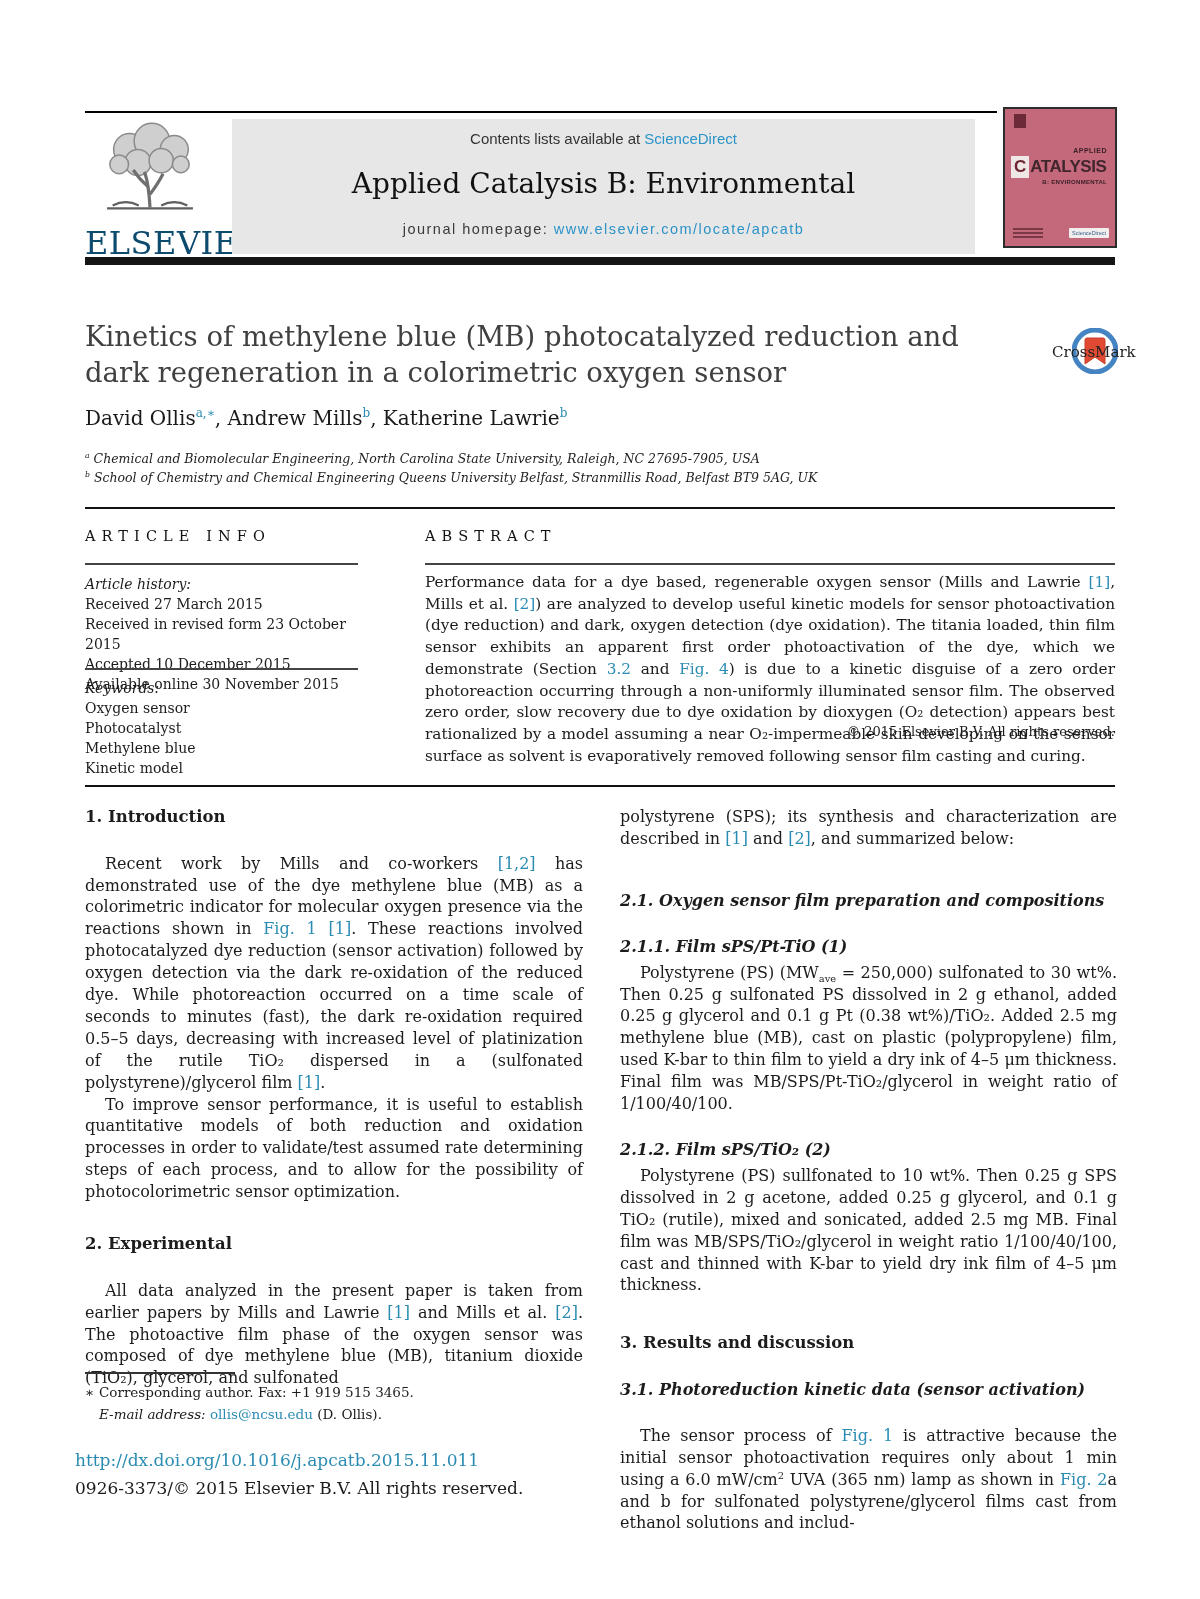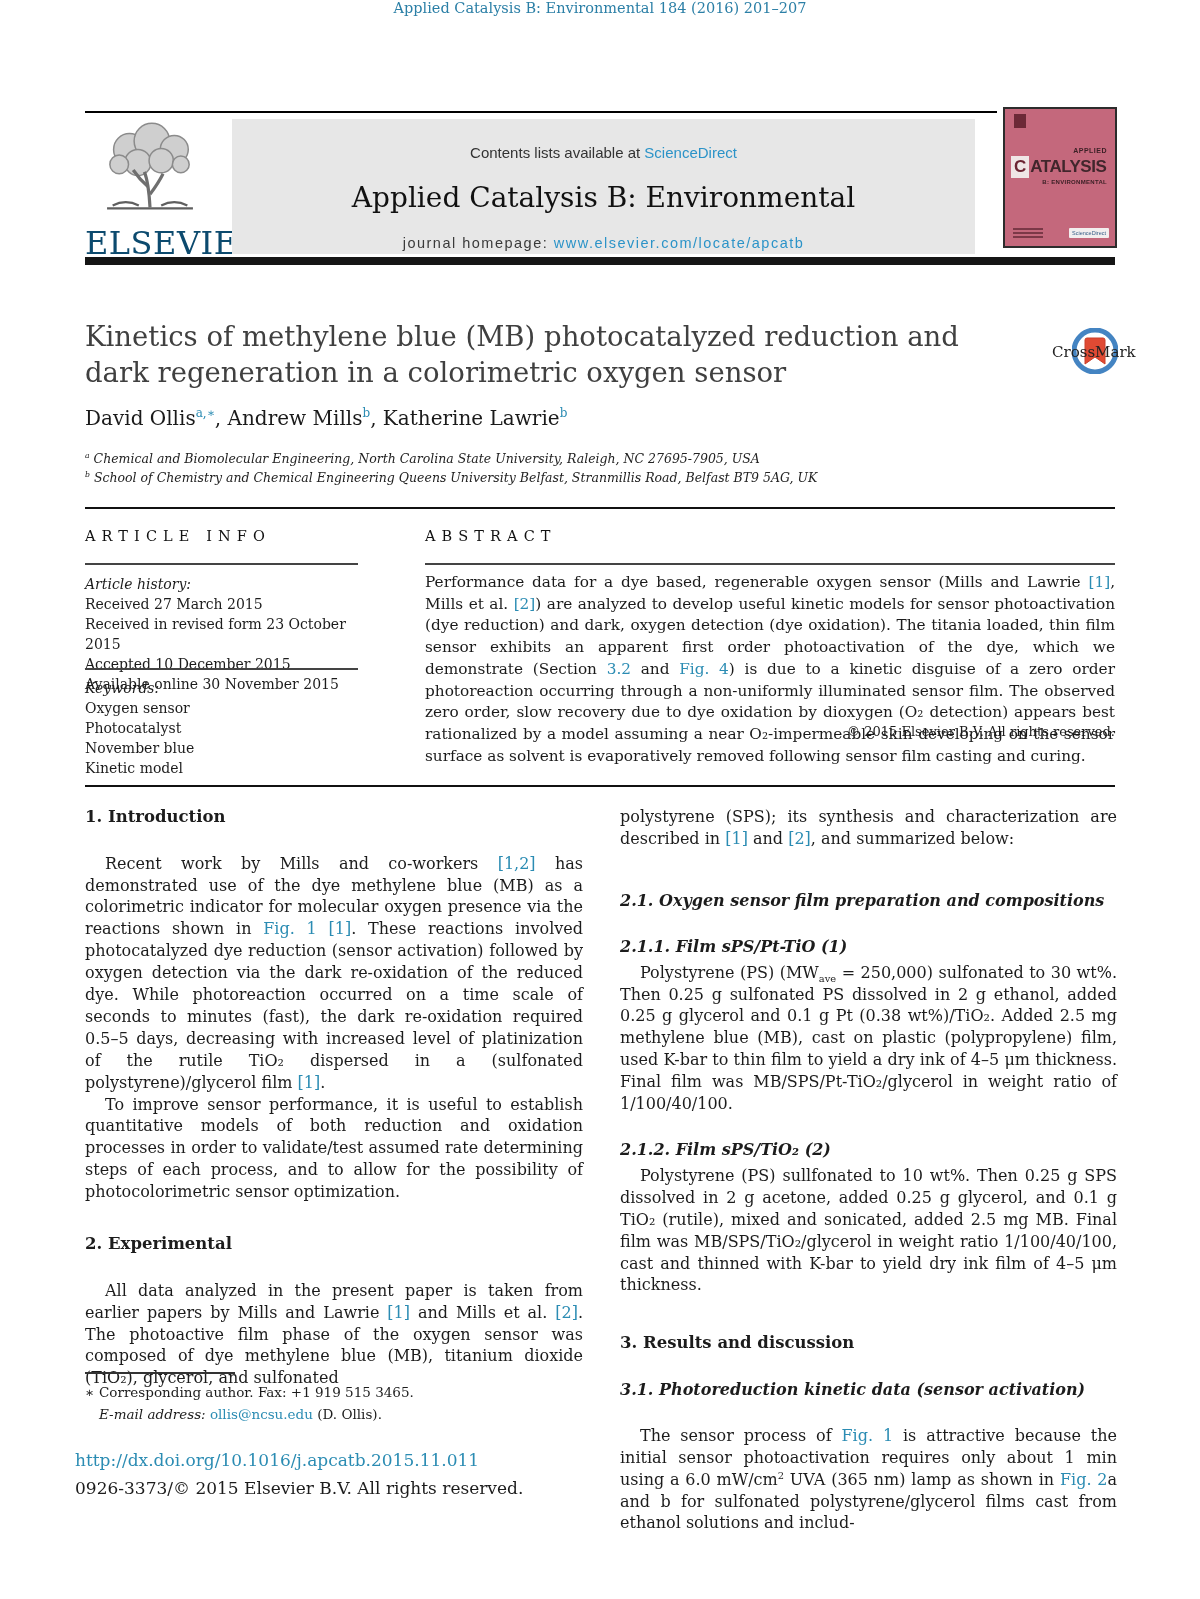--- a/index.html
+++ b/index.html
@@ -8,21 +8,21 @@
   .abs{position:absolute;}
   .lnk{color:#2b8cb3;}
   .it{font-style:italic;}
   sup{font-size:0.62em;line-height:0;}
   sub{font-size:0.62em;line-height:0;}
 
   
   .journal-ref{left:0;top:62;width:1200px;text-align:center;font-size:14.5px;color:#2b7fa6;}
   .rule-top{left:85px;top:111px;width:912px;height:2px;background:#000;}
   .header-box{left:232px;top:119px;width:743px;height:135px;background:#e7e7e7;text-align:center;}
-  .contents-line{margin-top:25px;font-family:"Liberation Sans",sans-serif;font-size:15px;color:#333;}
+  .contents-line{margin-top:11px;font-family:"Liberation Sans",sans-serif;font-size:15px;color:#333;}
   .contents-line .lnk{color:#2b93c8;}
   .hdr-title{margin-top:20px;font-size:28px;color:#111;}
   .homepage-line{margin-top:21px;font-family:"Liberation Sans",sans-serif;font-size:14.5px;
                  letter-spacing:1.5px;color:#3a3a3a;}
   .homepage-line .lnk{color:#2b93c8;}
   .elsevier{left:85px;top:118px;width:130px;height:137px;text-align:center;}
   .elsevier-word{font-size:32px;color:#0c4a6e;letter-spacing:0.5px;margin-top:-2px;}
   .cover{left:1003px;top:107px;width:114px;height:141px;background:#c4687c;border:2px solid #2c2c2c;
          box-sizing:border-box;font-family:"Liberation Sans",sans-serif;}
   .cover-mark{position:absolute;left:9px;top:5px;width:12px;height:14px;background:#5d1f2b;opacity:.85;}
@@ -77,21 +77,20 @@
   .fn-rule{left:85px;top:1372px;width:150px;height:1.5px;background:#333;}
   .footnote{left:85px;top:1382px;width:480px;font-size:13.5px;line-height:1.6;}
   .footnote .star{display:inline-block;width:14px;text-align:left;}
   .doi-block{left:75px;top:1447px;width:480px;font-size:17px;line-height:1.62;}
 </style>
 </head>
 <body>
 
 <div class="page">
 
-  <div class="abs journal-ref">Applied Catalysis B: Environmental 184 (2016) 201–207</div>
   <div class="abs rule-top"></div>
 
   <div class="abs elsevier">
     <svg width="112" height="104" viewBox="0 0 120 104">
       <g fill="#cfcfcf" stroke="#8b8b8b" stroke-width="1.6">
         <circle cx="38" cy="30" r="17"></circle>
         <circle cx="62" cy="21" r="19"></circle>
         <circle cx="86" cy="30" r="15"></circle>
         <circle cx="47" cy="44" r="14"></circle>
         <circle cx="72" cy="42" r="13"></circle>
@@ -165,21 +164,21 @@
     <div>Received in revised form 23 October 2015</div>
     <div>Accepted 10 December 2015</div>
     <div>Available online 30 November 2015</div>
   </div>
 
   <div class="abs kw-rule"></div>
   <div class="abs keywords">
     <div class="hist-label">Keywords:</div>
     <div>Oxygen sensor</div>
     <div>Photocatalyst</div>
-    <div>November blue</div>
+    <div>Methylene blue</div>
     <div>Kinetic model</div>
   </div>
 
   <div class="abs abstract"><span>Performance data for a dye based, regenerable oxygen sensor (Mills and Lawrie </span><span class="lnk">[1]</span><span>, Mills et al. </span><span class="lnk">[2]</span><span>) are analyzed to develop useful kinetic models for sensor photoactivation (dye reduction) and dark, oxygen detection (dye oxidation). The titania loaded, thin film sensor exhibits an apparent first order photoactivation of the dye, which we demonstrate (Section </span><span class="lnk">3.2</span><span> and </span><span class="lnk">Fig. 4</span><span>) is due to a kinetic disguise of a zero order photoreaction occurring through a non-uniformly illuminated sensor film. The observed zero order, slow recovery due to dye oxidation by dioxygen (O₂ detection) appears best rationalized by a model assuming a near O₂-impermeable skin developing on the sensor surface as solvent is evaporatively removed following sensor film casting and curing.</span></div>
   <div class="abs abs-copyright">© 2015 Elsevier B.V. All rights reserved.</div>
 
   <div class="abs rule-full-2"></div>
 
   <div class="abs col col-left">
     <h2 class="h-num">1.  Introduction</h2>

